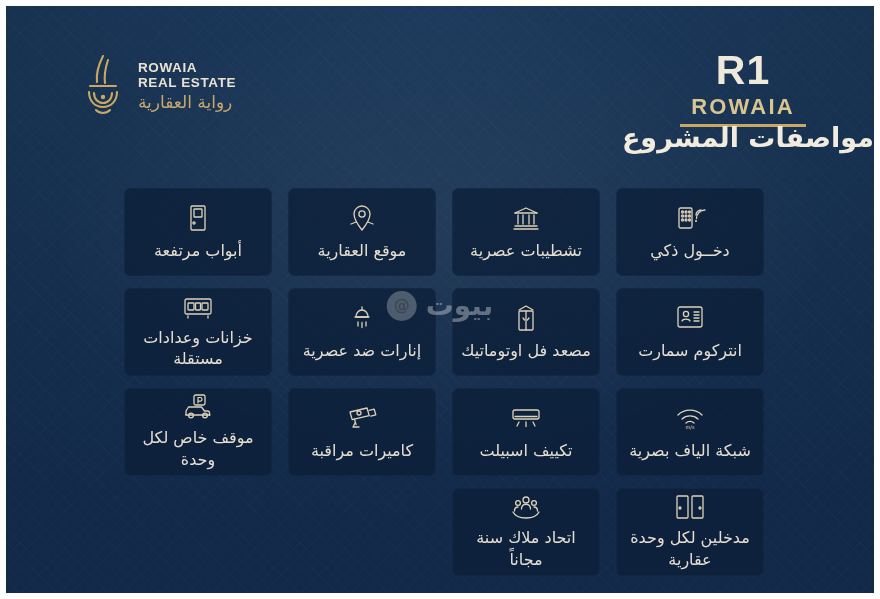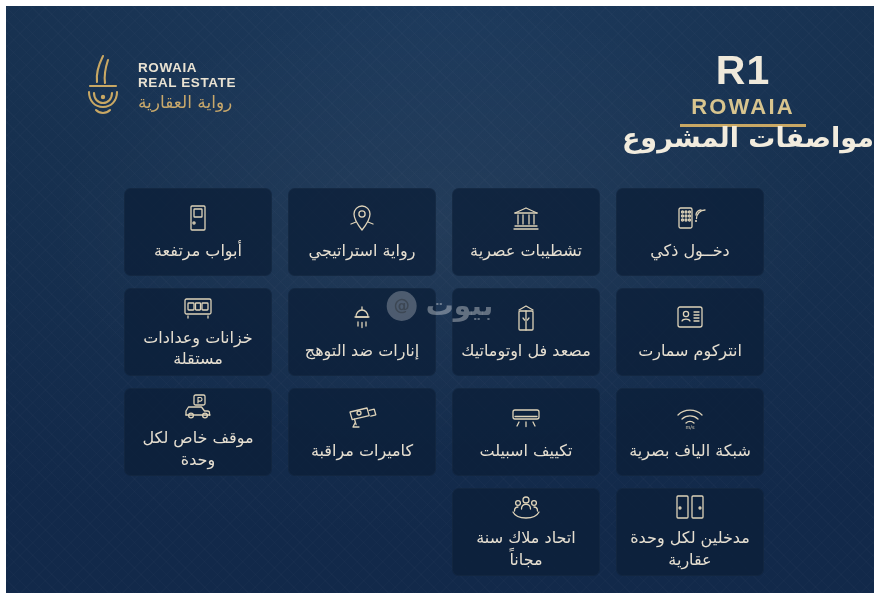--- a/index.html
+++ b/index.html
@@ -281,21 +281,21 @@
       </div>
 
       <div class="card">
         <div class="ico">
           <svg width="28" height="28" viewBox="0 0 28 28" fill="none" stroke="#ded3b9" stroke-width="1.3" stroke-linecap="round" stroke-linejoin="round">
             <path d="M14 2 C9.6 2 6 5.6 6 10 c0 6 8 16 8 16 s8 -10 8 -16 c0 -4.4 -3.6 -8 -8 -8 z"></path>
             <circle cx="14" cy="10" r="3.1"></circle>
             <path d="M3 20 l5 -2 M25 20 l-5 -2"></path>
           </svg>
         </div>
-        <div class="lbl">رواية استراتيجي</div>
+        <div class="lbl">موقع العقارية</div>
       </div>
 
       <div class="card">
         <div class="ico">
           <svg width="22" height="28" viewBox="0 0 22 28" fill="none" stroke="#ded3b9" stroke-width="1.3" stroke-linecap="round" stroke-linejoin="round">
             <rect x="4" y="2" width="14" height="24" rx="1"></rect>
             <rect x="7" y="5" width="8" height="8" rx="0.6"></rect>
             <circle cx="7" cy="19" r="1.1"></circle>
           </svg>
         </div>
@@ -328,21 +328,21 @@
 
       <div class="card">
         <div class="ico">
           <svg width="30" height="26" viewBox="0 0 30 26" fill="none" stroke="#ded3b9" stroke-width="1.3" stroke-linecap="round" stroke-linejoin="round">
             <path d="M15 2 v3"></path>
             <path d="M9 12 c0 -4 2.7 -7 6 -7 c3.3 0 6 3 6 7 z"></path>
             <path d="M8 12 h14"></path>
             <path d="M11 17 v4 M15 17.5 v5 M19 17 v4"></path>
           </svg>
         </div>
-        <div class="lbl">إنارات ضد التوهج</div>
+        <div class="lbl">إنارات ضد عصرية</div>
       </div>
 
       <div class="card">
         <div class="ico">
           <svg width="32" height="24" viewBox="0 0 32 24" fill="none" stroke="#ded3b9" stroke-width="1.3" stroke-linecap="round" stroke-linejoin="round">
             <rect x="3" y="4" width="26" height="15" rx="1.5"></rect>
             <rect x="6" y="8" width="6" height="7" rx="0.8"></rect>
             <rect x="13.5" y="8" width="5" height="7" rx="0.8"></rect>
             <rect x="20" y="8" width="6" height="7" rx="0.8"></rect>
             <path d="M6 21 v2 M26 21 v2"></path>

